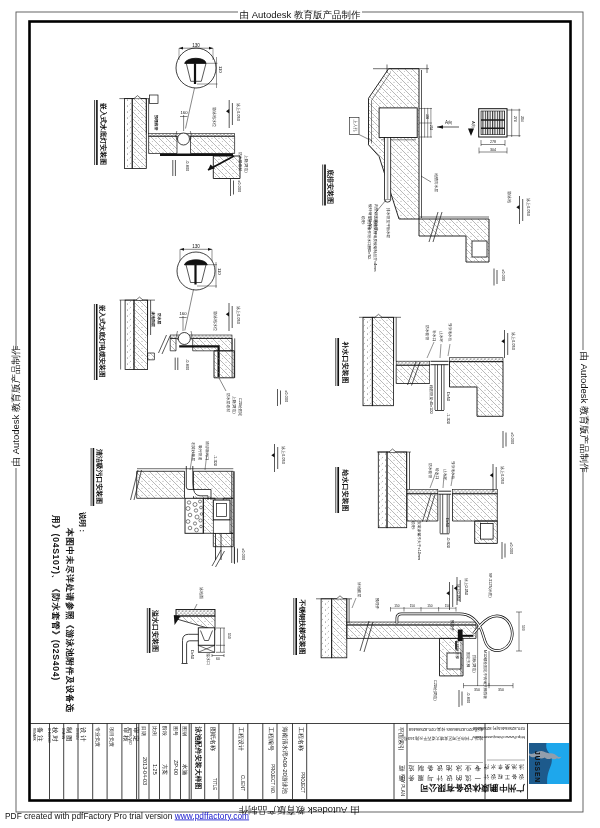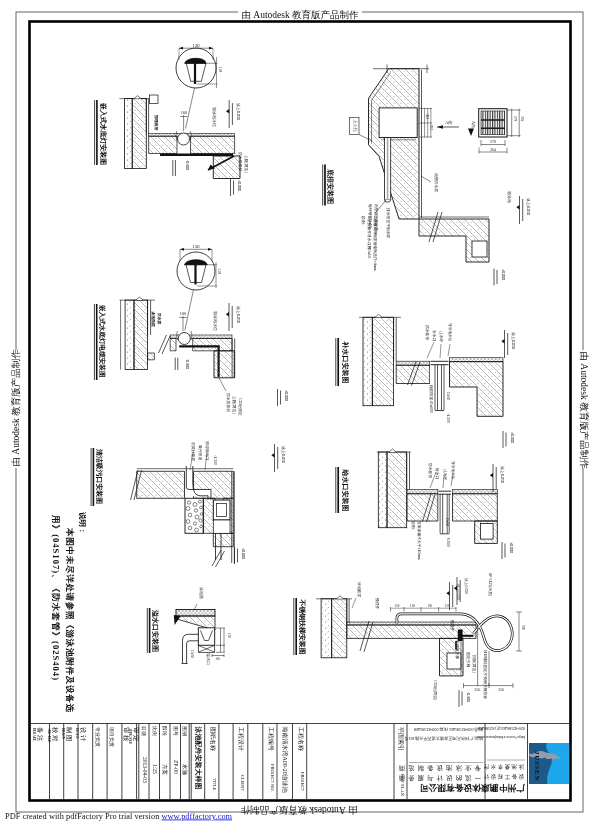--- a/index.html
+++ b/index.html
@@ -1,16 +1,16 @@
 <!DOCTYPE html>
 <html><head>
 <meta charset="utf-8">
 <style>
 html,body{margin:0;padding:0;background:#fff;}
-#page{position:relative;width:600px;height:828px;background:#fff;font-family:Liberation Serif, serif;overflow:hidden;}
+#page{position:relative;width:600px;height:828px;background:#fff;font-family:Liberation Sans, sans-serif;overflow:hidden;}
 svg{position:absolute;left:0;top:0;}
 text{fill:#111;}
 </style>
 </head>
 <body>
 <div id="page">
 <svg width="600" height="828" viewBox="0 0 600 828">
 <defs>
 <pattern id="h" width="7" height="7" patternUnits="userSpaceOnUse">
 <path d="M-1,-1 L8,8" stroke="#7d7d7d" stroke-width="0.55" fill="none"></path>

